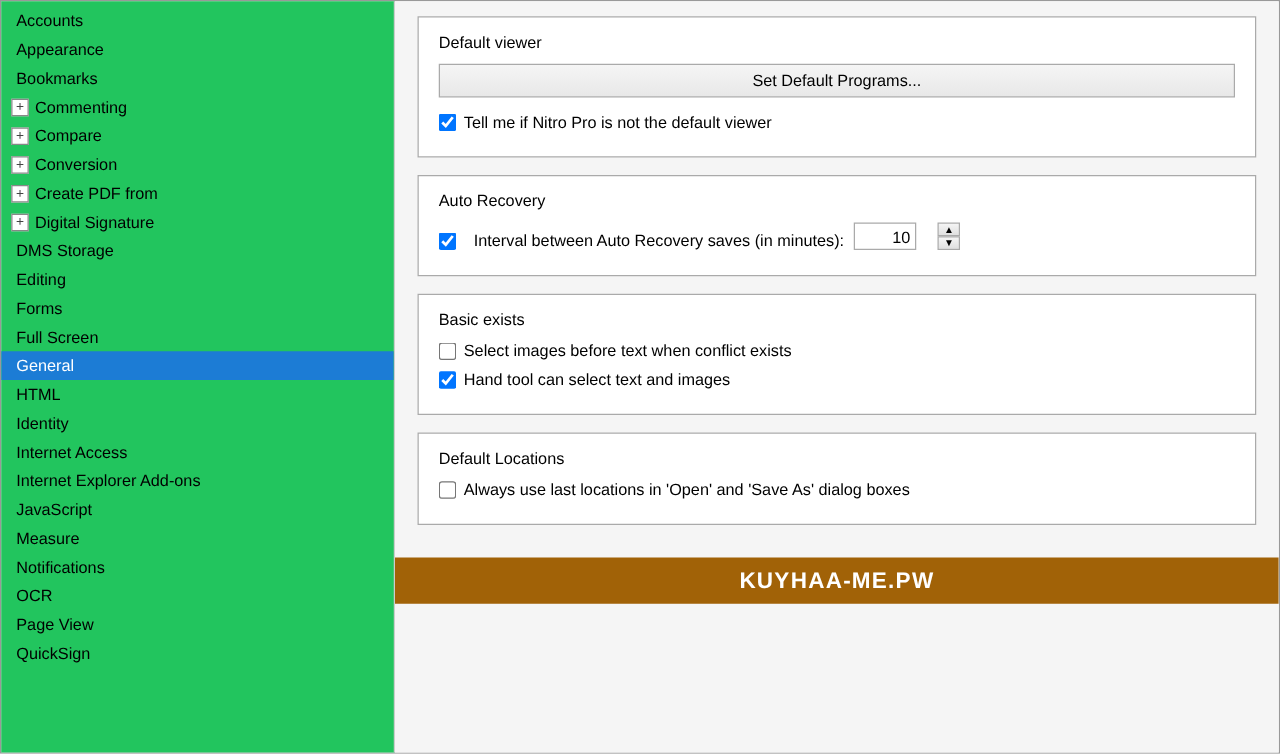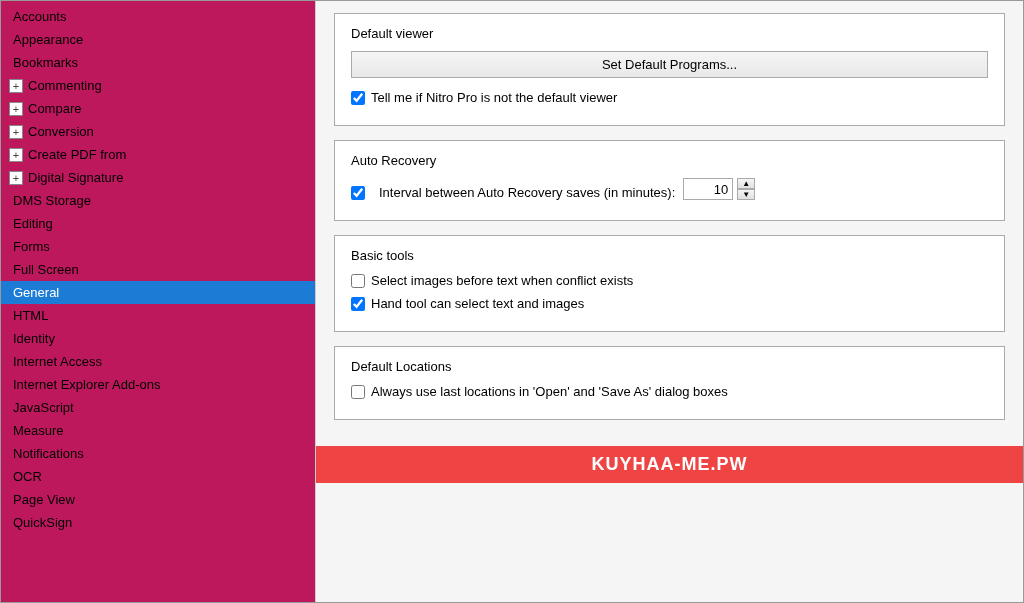--- a/index.html
+++ b/index.html
@@ -18,21 +18,21 @@
       width: 1024px;
       height: 603px;
       border: 1px solid #999;
       background: #fff;
     }
 
     
     .sidebar {
       width: 315px;
       min-width: 315px;
-      background: #be185d;
+      background: #22c55e;
       border-right: 1px solid #ccc;
       overflow-y: auto;
       overflow-x: hidden;
       padding-top: 4px;
     }
 
     .sidebar-item {
       display: flex;
       align-items: center;
       padding: 4px 8px 4px 12px;
@@ -119,21 +119,21 @@
     .checkbox-row input[type="checkbox"] {
       margin-right: 6px;
       width: 14px;
       height: 14px;
       flex-shrink: 0;
     }
 
     .spinner-container {
       display: flex;
       align-items: center;
-      gap: 4px;
+      gap: 17px;
     }
 
     .spinner-input {
       width: 50px;
       border: 1px solid #aaa;
       padding: 2px 4px;
       font-size: 13px;
       text-align: right;
       height: 22px;
     }
@@ -150,21 +150,21 @@
       border: 1px solid #aaa;
       cursor: pointer;
       font-size: 8px;
       display: flex;
       align-items: center;
       justify-content: center;
       line-height: 1;
     }
 
     .watermark-bar {
-      background: #ef4444;
+      background: #a16207;
       color: #fff;
       text-align: center;
       font-size: 18px;
       font-weight: bold;
       padding: 8px 0;
       letter-spacing: 1px;
       width: 100%;
       position: sticky;
       bottom: 17px;
     }
@@ -283,21 +283,21 @@
             <input type="text" class="spinner-input" value="10" style="">
             <div class="spinner-buttons">
               <button class="spinner-btn">▲</button>
               <button class="spinner-btn">▼</button>
             </div>
           </div>
         </div>
       </div>
 
       <div class="section-box">
-        <div class="section-box-label">Basic tools</div>
+        <div class="section-box-label">Basic exists</div>
         <div class="checkbox-row">
           <input type="checkbox" id="cb-select-images" style="">
           <label for="cb-select-images">Select images before text when conflict exists</label>
         </div>
         <div class="checkbox-row">
           <input type="checkbox" id="cb-hand-tool" checked="" style="">
           <label for="cb-hand-tool">Hand tool can select text and images</label>
         </div>
       </div>
 

